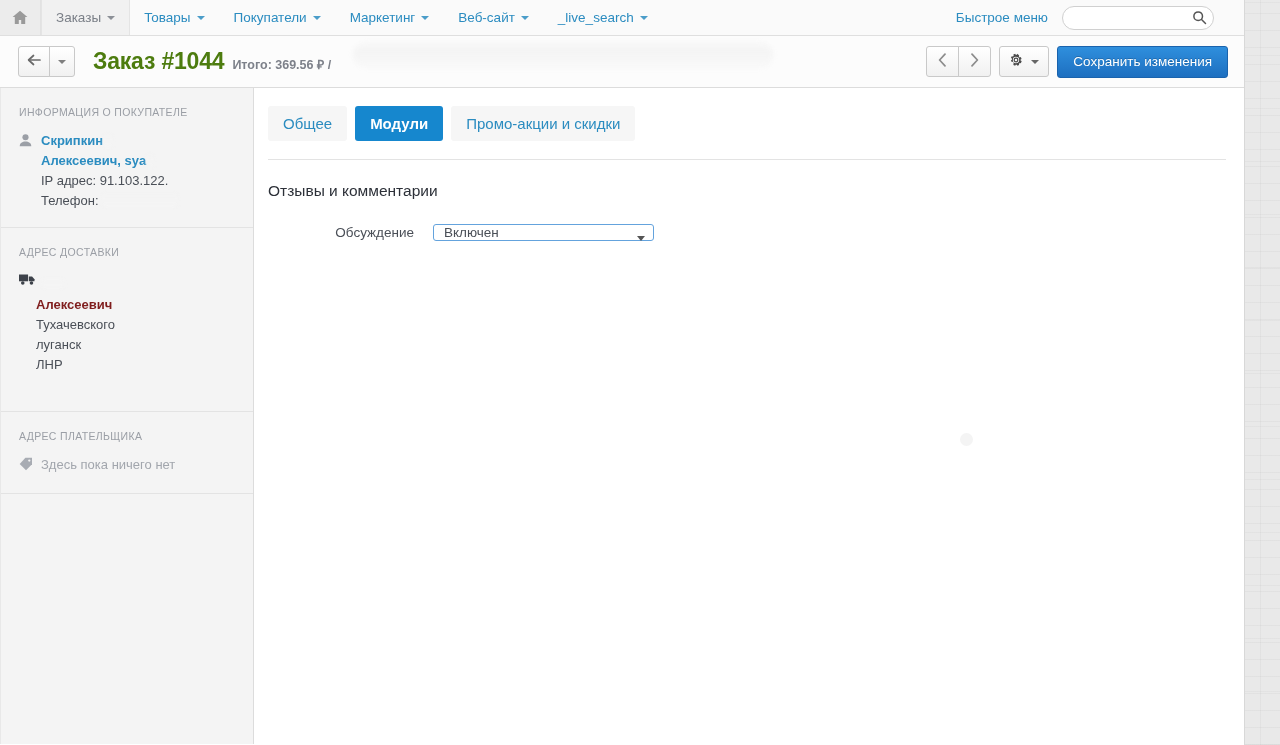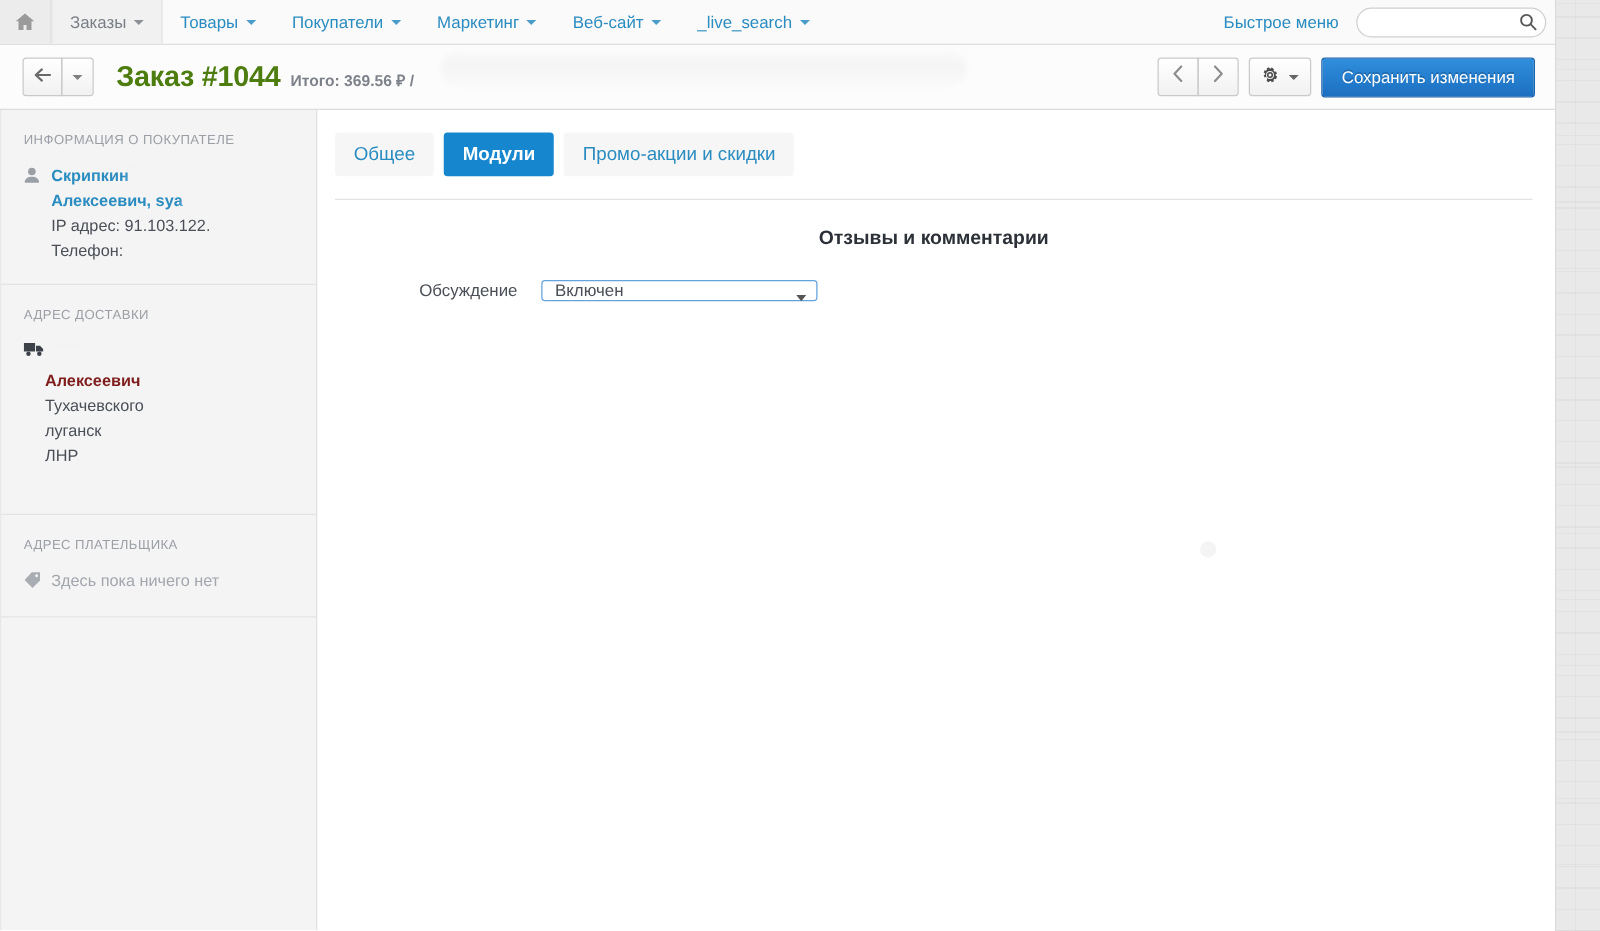--- a/index.html
+++ b/index.html
@@ -69,21 +69,21 @@
     width:0;height:0;
     border-left:4px solid transparent;
     border-right:4px solid transparent;
     border-top:4px solid currentColor;
     opacity:.85;
   }
   .nav-right {
     margin-left: auto;
     display: flex;
     align-items: center;
-    padding-right: 7px;
+    padding-right: 30px;
     gap: 14px;
   }
   .quick-menu {
     color: #2b8cc0;
     font-size: 13.5px;
     cursor: pointer;
     white-space: nowrap;
   }
   .search-wrap {
     position: relative;
@@ -226,25 +226,24 @@
     background: #f6f6f6;
     color: #2b8cc0;
     cursor: pointer;
     white-space: nowrap;
   }
   .tab.active { background: #1687ce; color: #fff; font-weight: bold; }
   .tab-rule { border-bottom: 1px solid #e3e3e3; margin: 18px 0 0 0; }
 
   .section-title {
     font-size: 15.5px;
-    font-weight: bold;
+    font-weight: normal;
     color: #2c3038;
     margin: 22px 0 0 0;
     padding-left: 0;
-    text-align: center;
   }
 
   .form-row {
     display: flex;
     align-items: center;
     margin-top: 24px;
   }
   .form-label {
     width: 165px;
     text-align: right;

